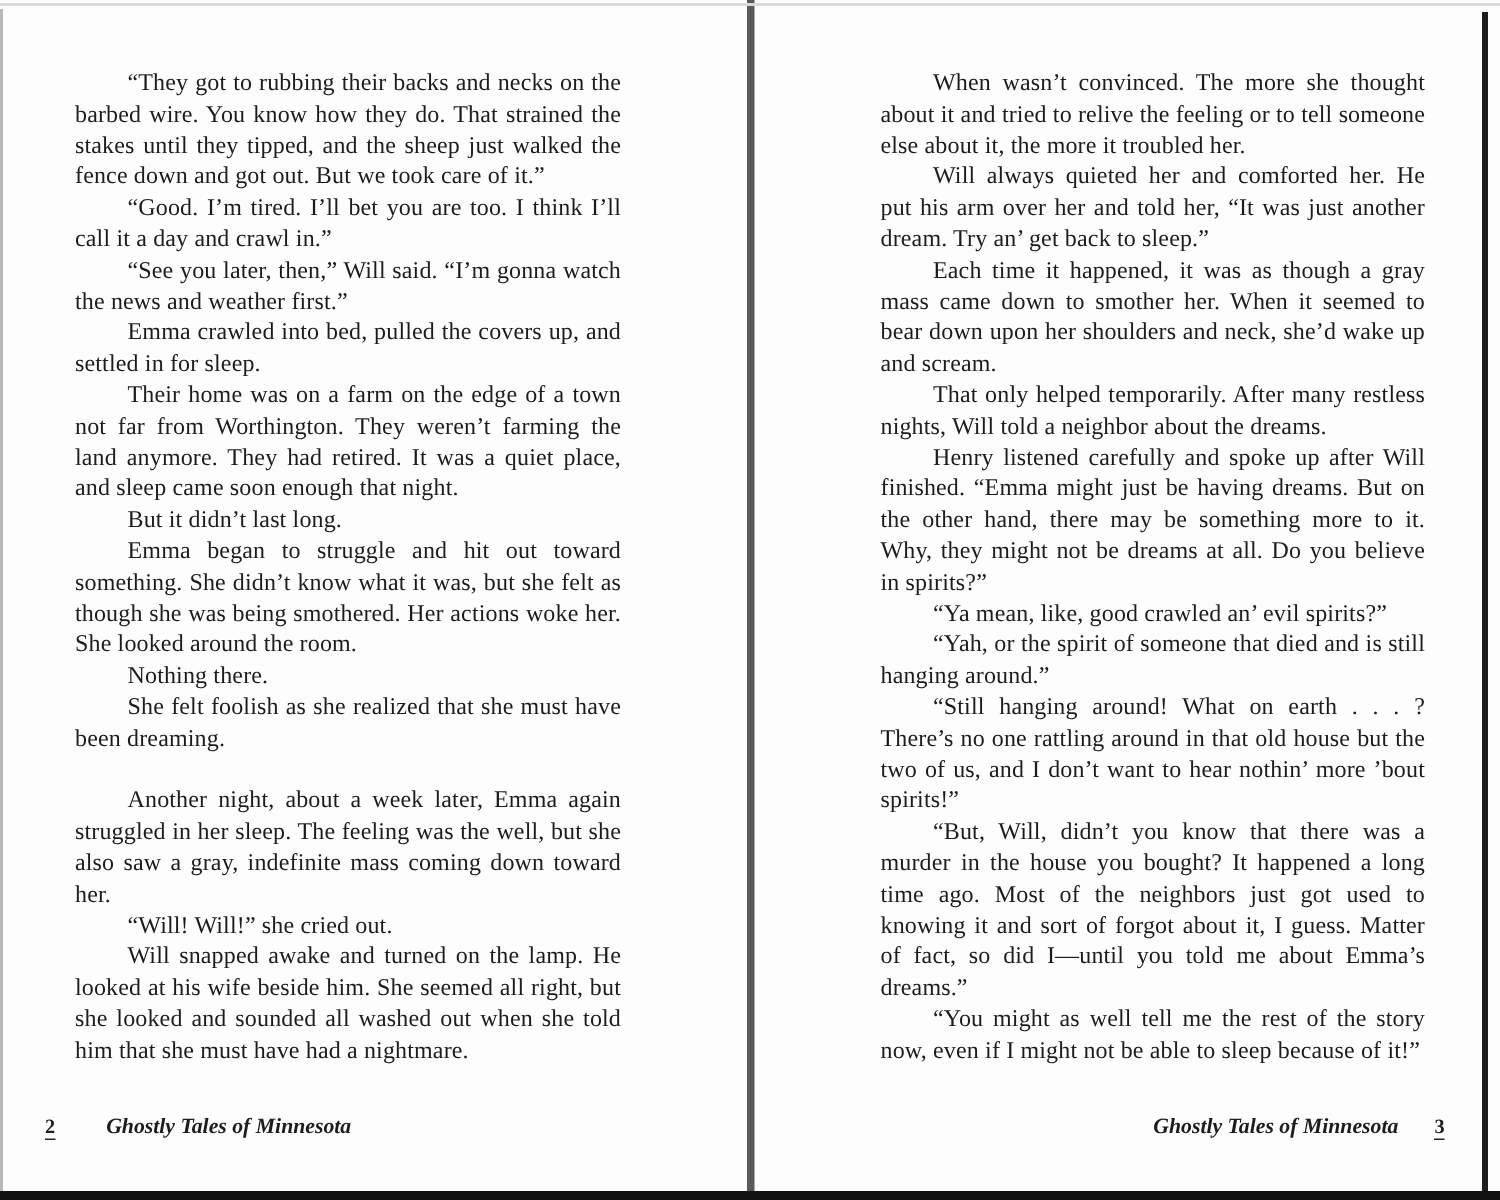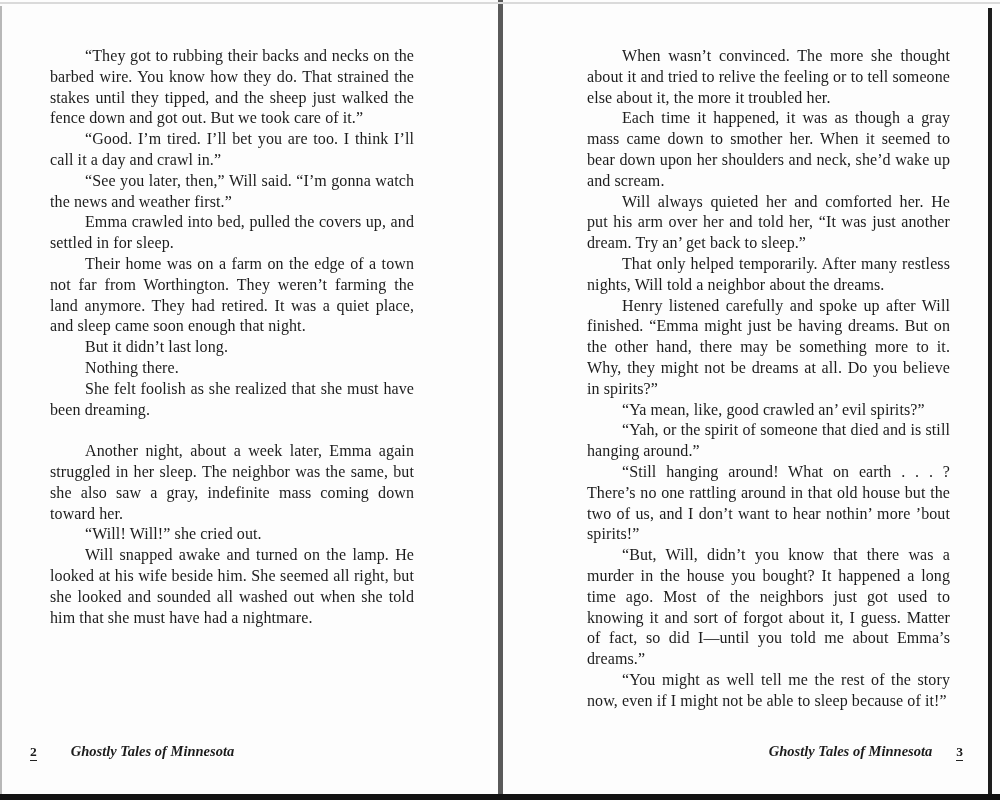--- a/index.html
+++ b/index.html
@@ -111,37 +111,38 @@
 <div class="spread">
 
   <div class="page left">
     <div class="page-text">
         <p class="para">“They got to rubbing their backs and necks on the barbed wire. You know how they do. That strained the stakes until they tipped, and the sheep just walked the fence down and got out. But we took care of it.”</p>
         <p class="para">“Good. I’m tired. I’ll bet you are too. I think I’ll call it a day and crawl in.”</p>
         <p class="para">“See you later, then,” Will said. “I’m gonna watch the news and weather first.”</p>
         <p class="para">Emma crawled into bed, pulled the covers up, and settled in for sleep.</p>
         <p class="para">Their home was on a farm on the edge of a town not far from Worthington. They weren’t farming the land anymore. They had retired. It was a quiet place, and sleep came soon enough that night.</p>
         <p class="para">But it didn’t last long.</p>
+        <p class="para">Emma began to struggle and hit out toward something. She didn’t know what it was, but she felt as though she was being smothered. Her actions woke her. She looked around the room.</p>
         <p class="para">Nothing there.</p>
         <p class="para">She felt foolish as she realized that she must have been dreaming.</p>
-        <p class="para gap">Another night, about a week later, Emma again struggled in her sleep. The neighbor was the same, but she also saw a gray, indefinite mass coming down toward her.</p>
+        <p class="para gap">Another night, about a week later, Emma again struggled in her sleep. The feeling was the well, but she also saw a gray, indefinite mass coming down toward her.</p>
         <p class="para">“Will! Will!” she cried out.</p>
         <p class="para">Will snapped awake and turned on the lamp. He looked at his wife beside him. She seemed all right, but she looked and sounded all washed out when she told him that she must have had a nightmare.</p>
       </div>
     <div class="footer">
       <span class="page-num">2</span>
       <span class="running-title">Ghostly Tales of Minnesota</span>
     </div>
   </div>
 
   <div class="page right">
     <div class="page-text">
         <p class="para">When wasn’t convinced. The more she thought about it and tried to relive the feeling or to tell someone else about it, the more it troubled her.</p>
+        <p class="para">Will always quieted her and comforted her. He put his arm over her and told her, “It was just another dream. Try an’ get back to sleep.”</p>
         <p class="para">Each time it happened, it was as though a gray mass came down to smother her. When it seemed to bear down upon her shoulders and neck, she’d wake up and scream.</p>
-        <p class="para">Will always quieted her and comforted her. He put his arm over her and told her, “It was just another dream. Try an’ get back to sleep.”</p>
         <p class="para">That only helped temporarily. After many restless nights, Will told a neighbor about the dreams.</p>
         <p class="para">Henry listened carefully and spoke up after Will finished. “Emma might just be having dreams. But on the other hand, there may be something more to it. Why, they might not be dreams at all. Do you believe in spirits?”</p>
         <p class="para">“Ya mean, like, good crawled an’ evil spirits?”</p>
         <p class="para">“Yah, or the spirit of someone that died and is still hanging around.”</p>
         <p class="para">“Still hanging around! What on earth . . . ? There’s no one rattling around in that old house but the two of us, and I don’t want to hear nothin’ more ’bout spirits!”</p>
         <p class="para">“But, Will, didn’t you know that there was a murder in the house you bought? It happened a long time ago. Most of the neighbors just got used to knowing it and sort of forgot about it, I guess. Matter of fact, so did I—until you told me about Emma’s dreams.”</p>
         <p class="para">“You might as well tell me the rest of the story now, even if I might not be able to sleep because of it!”</p>
       </div>
     <div class="footer">
       <span class="running-title">Ghostly Tales of Minnesota</span>

